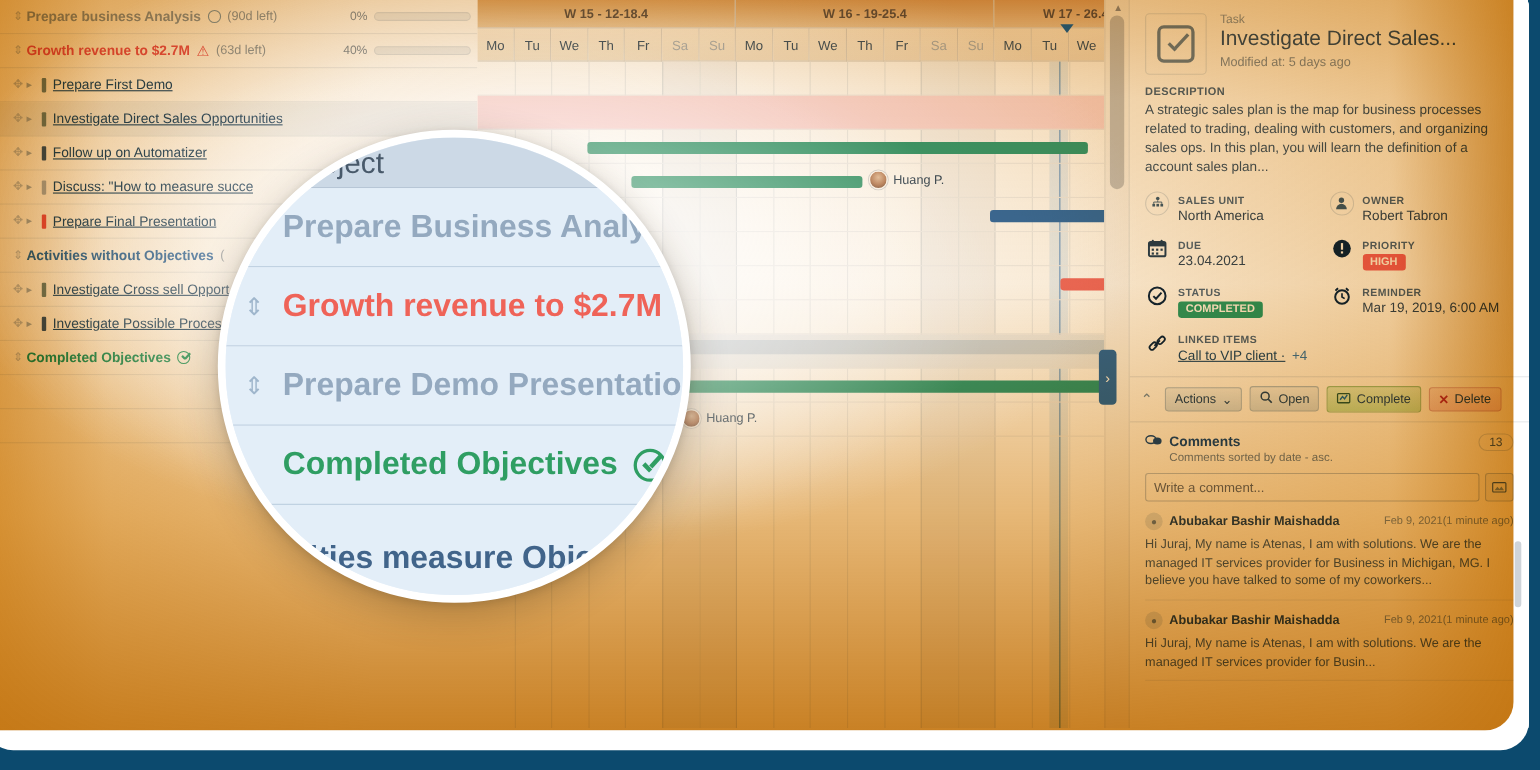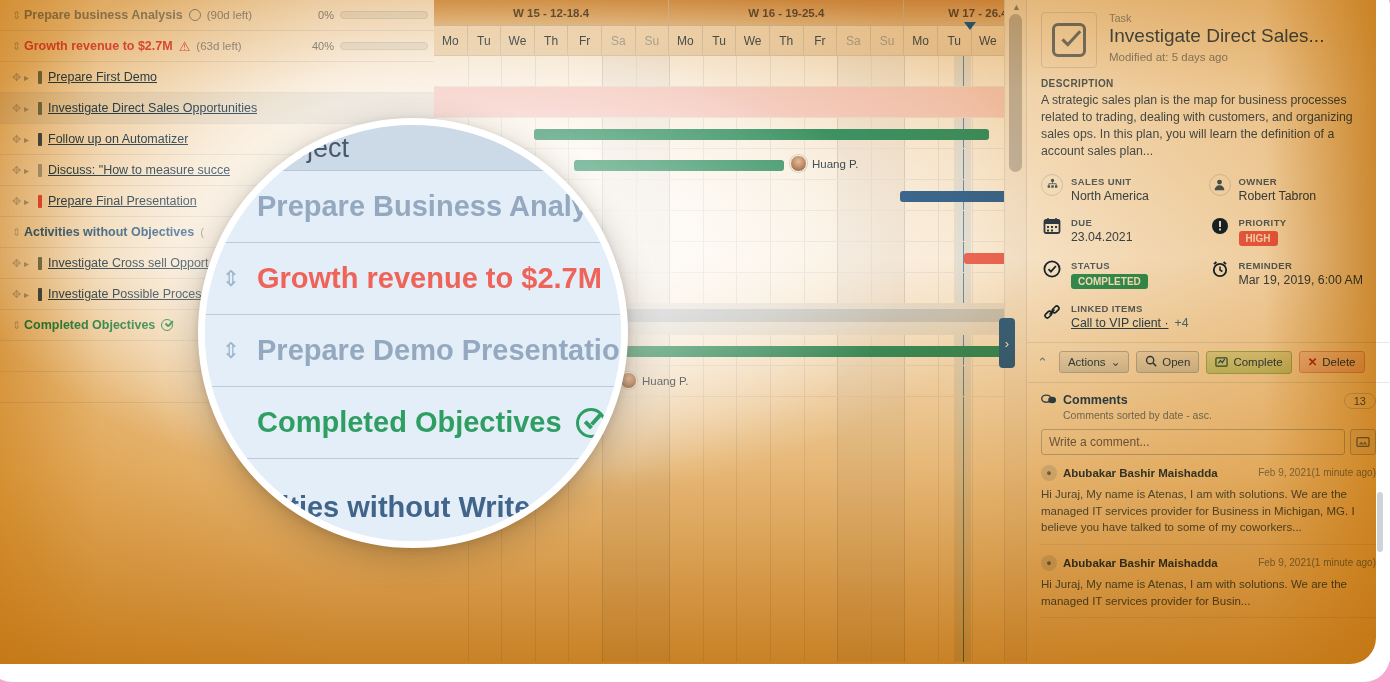--- a/index.html
+++ b/index.html
@@ -6,21 +6,21 @@
   html, body {
     margin: 0; padding: 0;
     width: 1400px; height: 700px;
     overflow: hidden;
     font-family: "Liberation Sans", sans-serif;
     background: #4a7152;
   }
   #stage {
     position: relative;
     width: 1400px; height: 700px;
-    background: #f9a8d4;
+    background: #0c4a6e;
     overflow: hidden;
   }
   
   #sheet {
     position: absolute;
     left: -14px; top: -18px;
     width: 1404px; height: 700px;
     border-radius: 26px;
     overflow: hidden;
     background: #ffffff;
@@ -753,17 +753,17 @@
       </div>
 
       <div class="mgrow" style="top:262px">
         <span class="mgdrag"></span>
         <span class="mgtext green">Completed Objectives</span>
         <span class="mgring g"></span>
       </div>
 
       <div class="mgrow" style="top:334px;height:96px;border-bottom:none">
         <span class="mgdrag"></span>
-        <span class="mgtext blue">ivities without Write</span>
+        <span class="mgtext blue">ivities measure Obje</span>
       </div>
     </div>
   </div>
 </div>
 
 </body></html>

